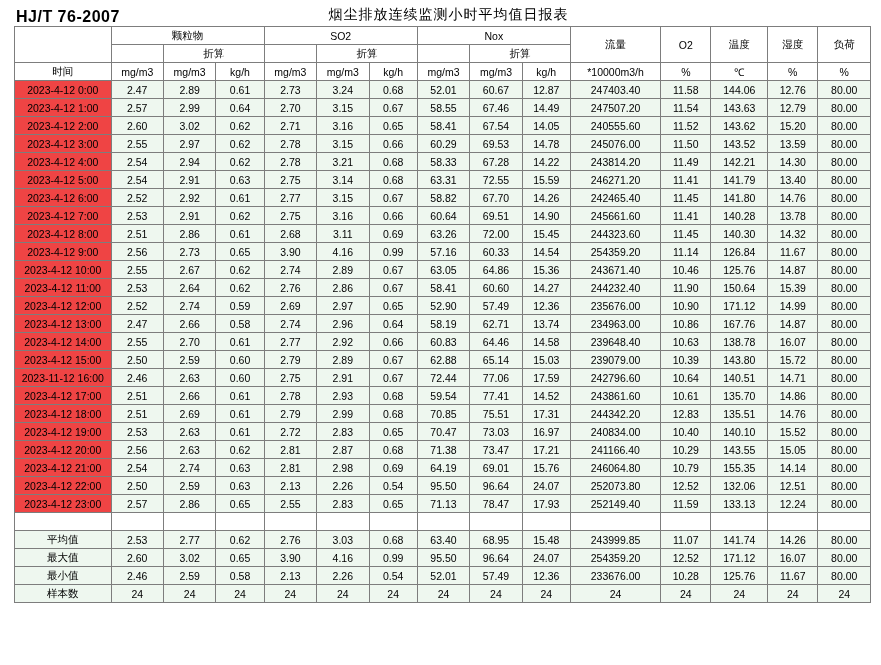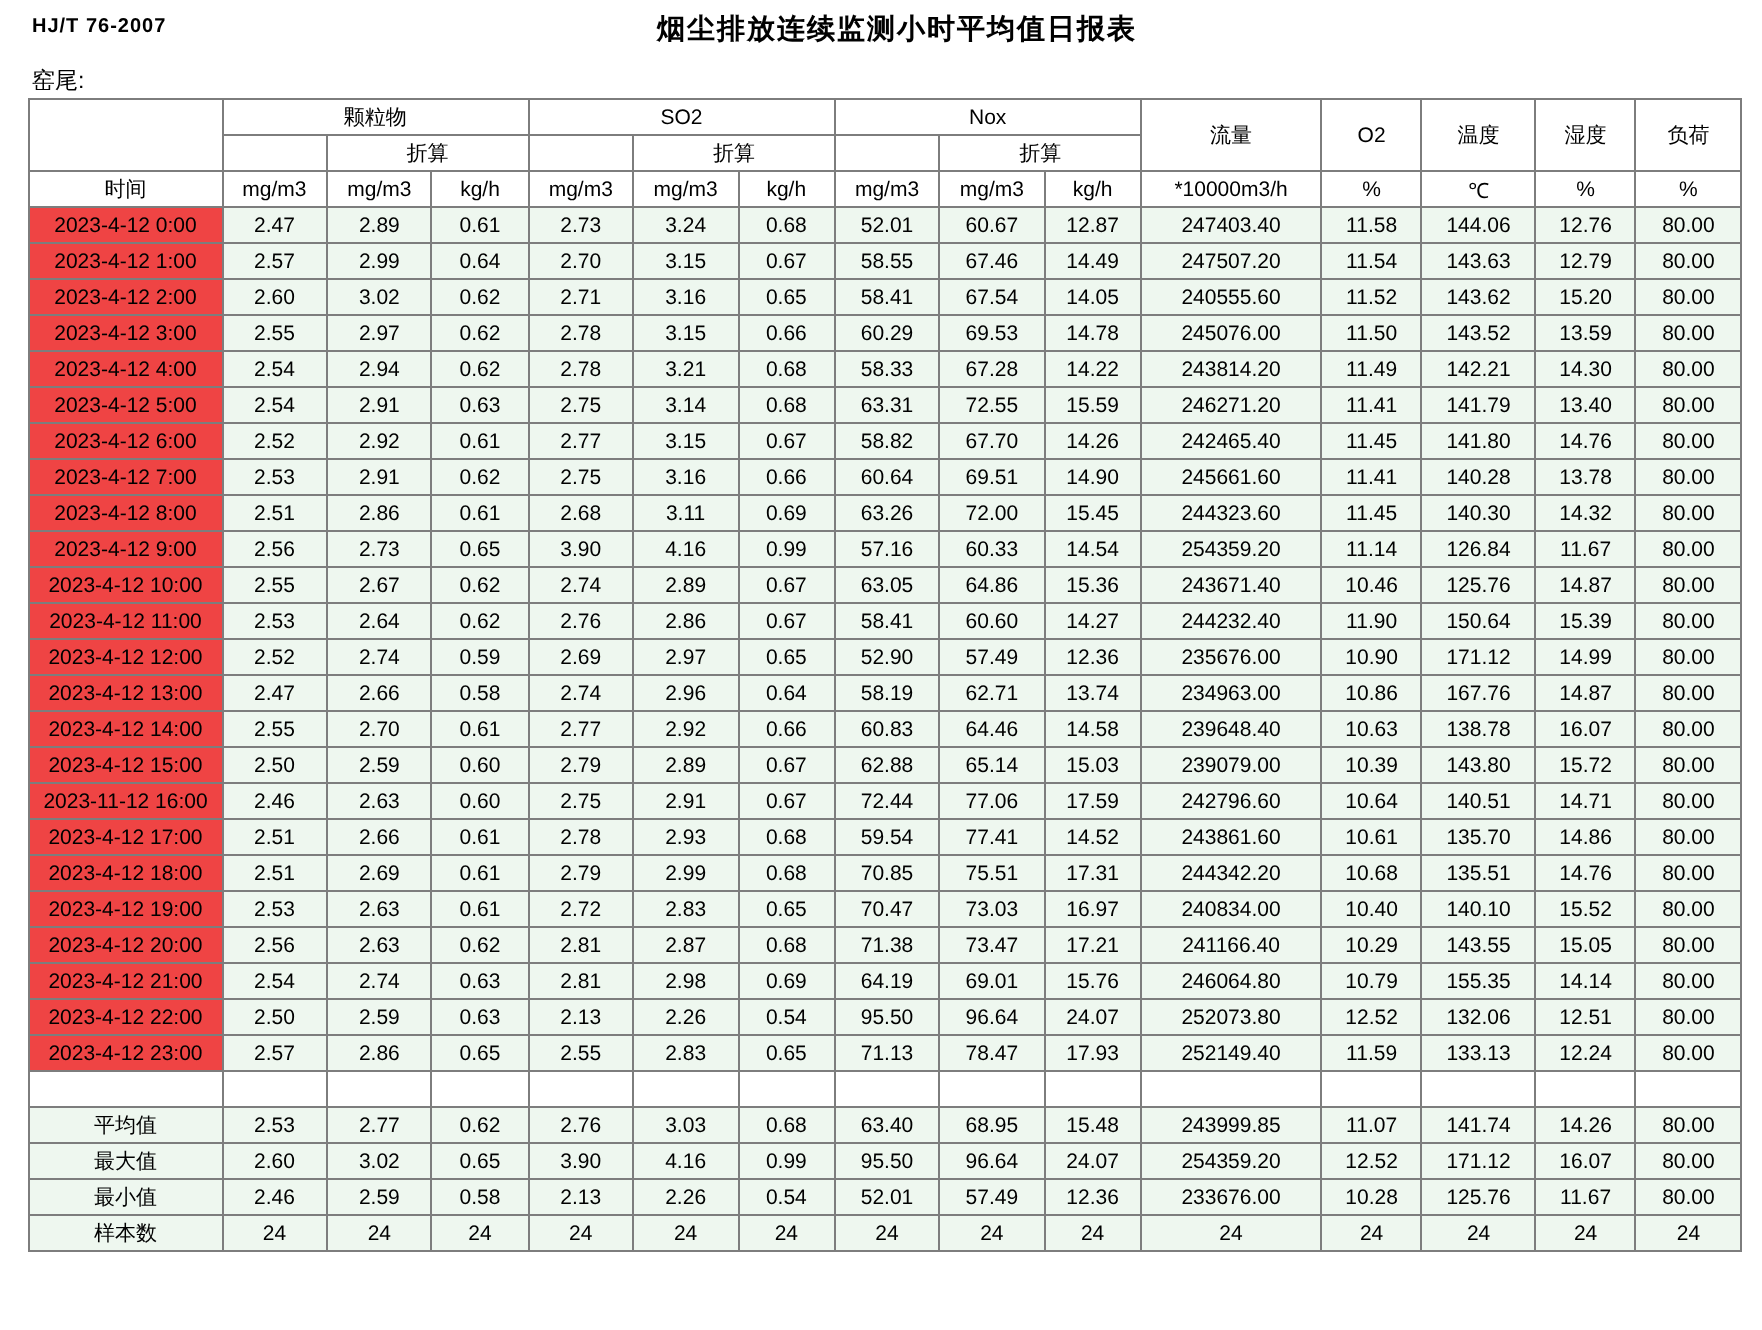--- a/index.html
+++ b/index.html
@@ -23,32 +23,32 @@
     padding: 6px 10px 0 10px;
   }
   .top-row {
     position: relative;
     height: 20px;
   }
   .doc-code {
     position: absolute;
     left: 6px;
     top: 2px;
-    font-size: 10px;
+    font-size: 16px;
     font-weight: bold;
     letter-spacing: 0.5px;
   }
   .doc-title {
     position: absolute;
     left: 16px;
     right: 0;
     top: 0px;
     text-align: center;
     font-size: 14px;
-    font-weight: bold;
+    font-weight: normal;
     letter-spacing: 1px;
   }
   .meta-line {
     margin-left: 6px;
     margin-top: 8px;
     font-size: 11.5px;
     line-height: 15px;
   }
   .date-line {
     text-align: right;
@@ -114,21 +114,20 @@
 </head>
 <body>
 
 <div class="page">
 
   <div class="top-row">
     <div class="doc-code">HJ/T  76-2007</div>
     <div class="doc-title">烟尘排放连续监测小时平均值日报表</div>
   </div>
 
-  <div class="meta-line">窑尾:</div>
 
 
   <table class="main">
     <colgroup>
       <col style="width:92px">
       <col style="width:50px">
         <col style="width:50px">
         <col style="width:46px">
       <col style="width:50px">
         <col style="width:50px">
@@ -492,21 +491,21 @@
           <td>2.51</td>
           <td>2.69</td>
           <td>0.61</td>
           <td>2.79</td>
           <td>2.99</td>
           <td>0.68</td>
           <td>70.85</td>
           <td>75.51</td>
           <td>17.31</td>
           <td>244342.20</td>
-          <td>10.68</td>
+          <td>12.83</td>
           <td>135.51</td>
           <td>14.76</td>
           <td>80.00</td>
         </tr>
         <tr class="data-row">
           <td class="time-col">2023-4-12 19:00</td>
           <td>2.53</td>
           <td>2.63</td>
           <td>0.61</td>
           <td>2.72</td>

